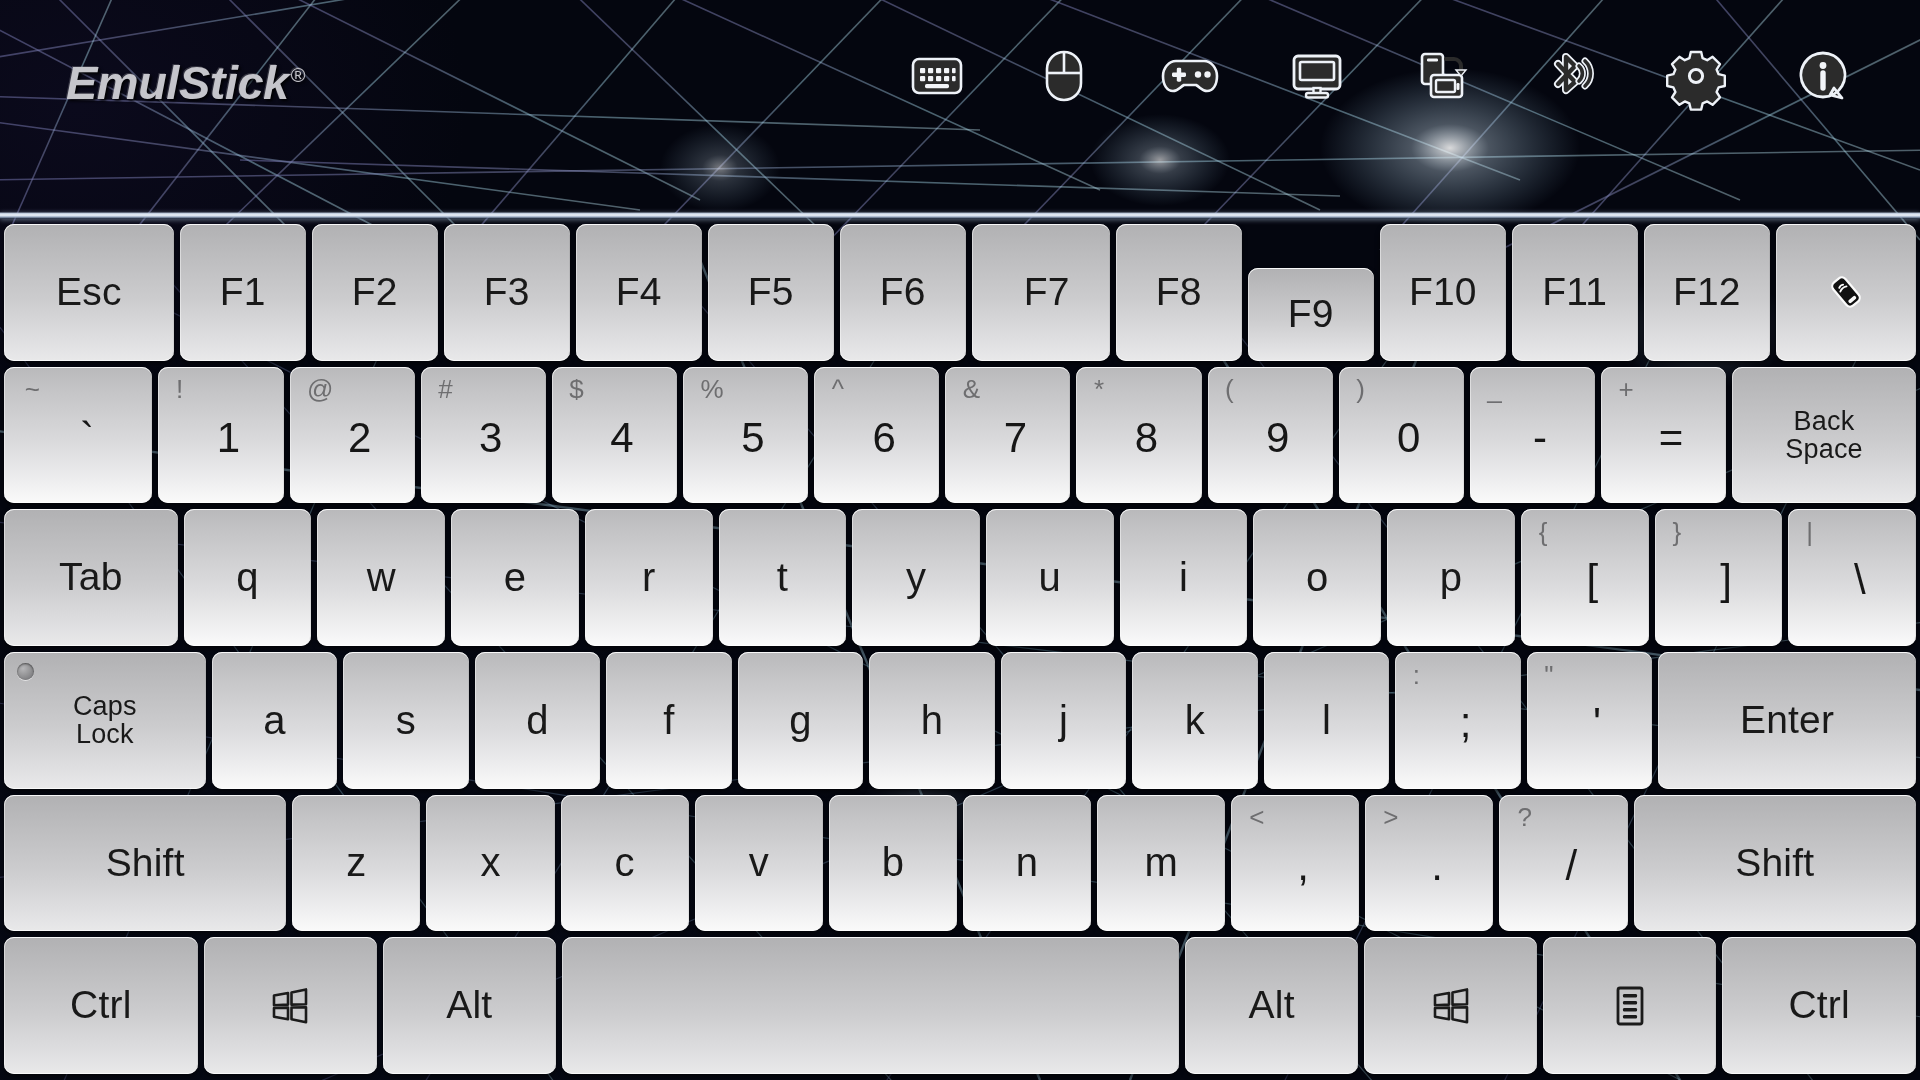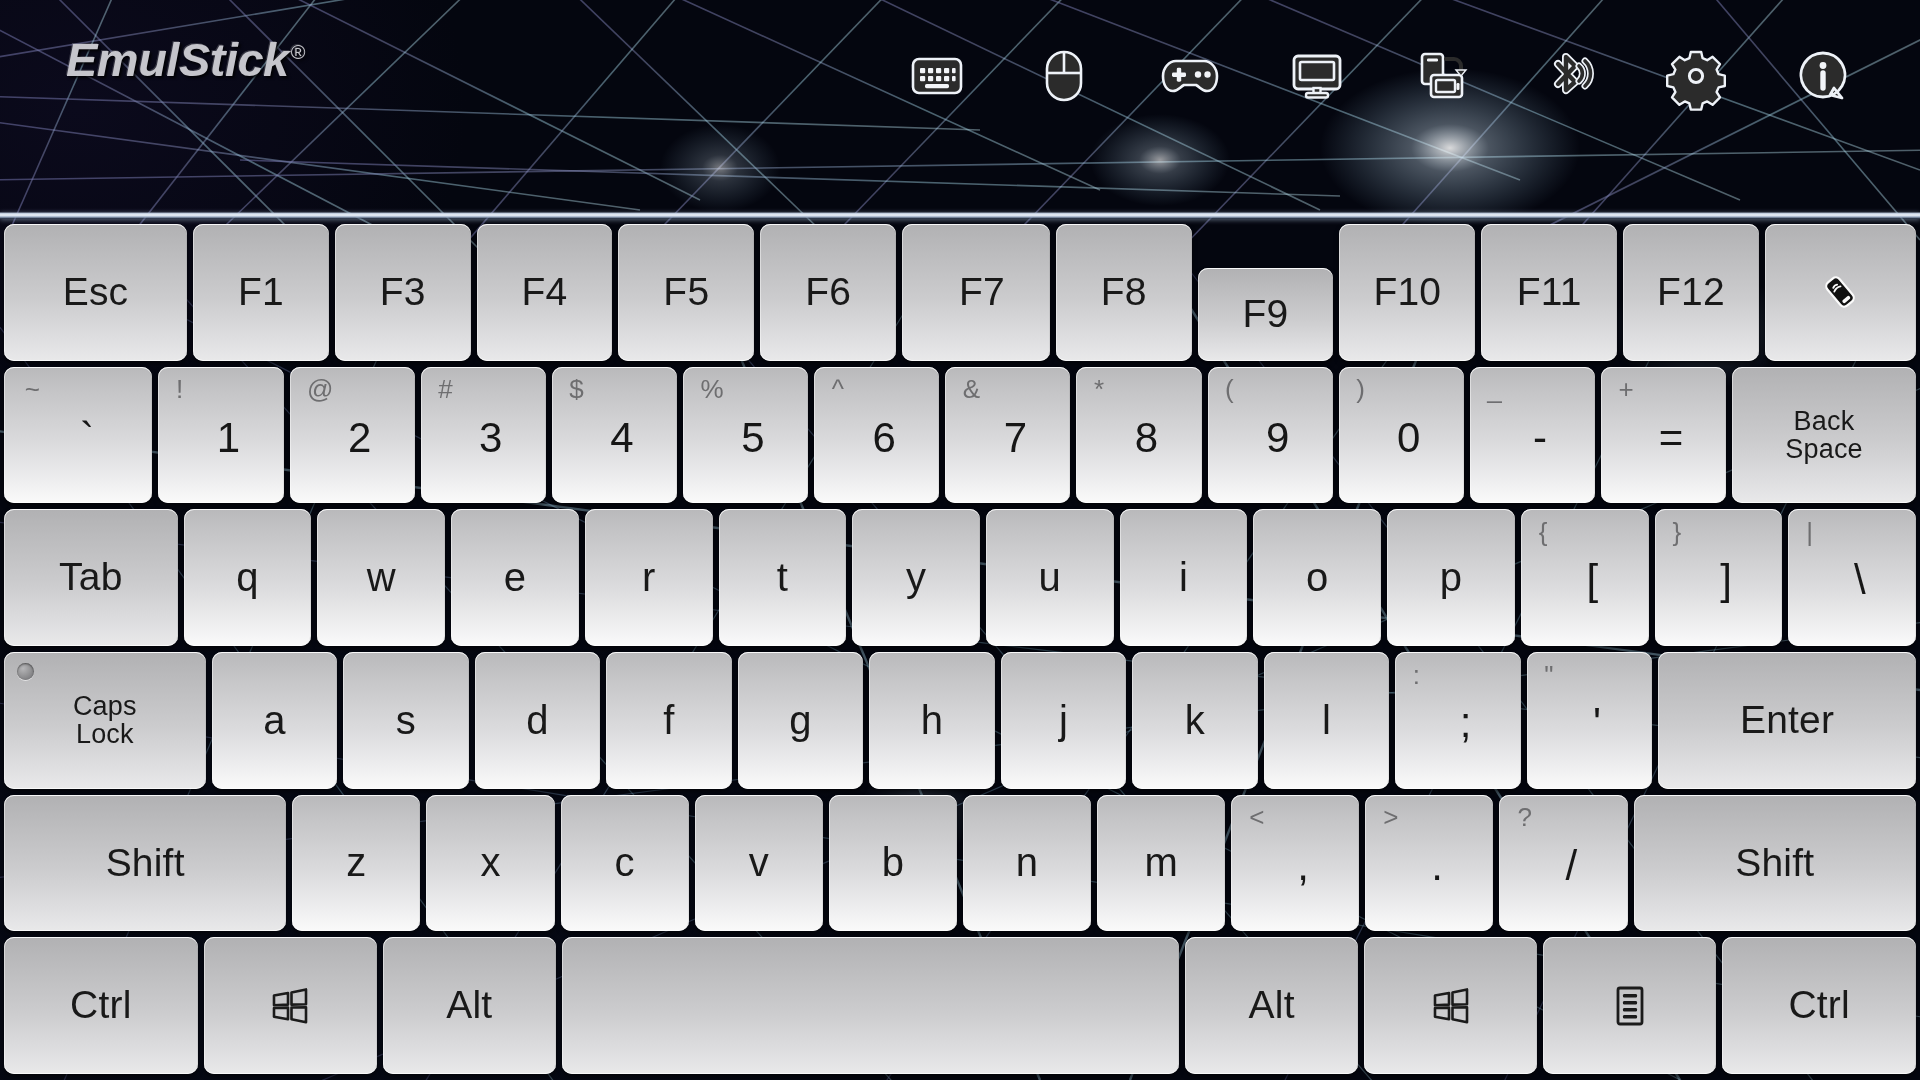--- a/index.html
+++ b/index.html
@@ -32,21 +32,21 @@
   }
   .bg-lines { position:absolute; inset:0; }
   .bg-lines svg { width:100%; height:100%; display:block; }
 
   
   .header {
     position:absolute; left:0; top:0;
     width:1920px; height:218px;
   }
   .logo {
-    position:absolute; left:66px; top:32px;
+    position:absolute; left:66px; top:55px;
     font-size:47px;
     font-weight:bold; font-style:italic;
     color:#c5c5cb;
     letter-spacing:-0.5px;
     text-shadow:2px 2px 3px rgba(0,0,0,.85), -1px -1px 0 rgba(255,255,255,.18);
     white-space:nowrap;
   }
   .logo .reg {
     font-size:20px;
     vertical-align:super;
@@ -353,20 +353,23 @@
 
   <div class="keyboard" id="keyboard">
       <div class="krow">
         <div class="key mod" style="flex-grow: 1.55;">
           <span class="lbl">Esc</span>
         </div>
         <div class="key mod" style="flex-grow: 1.15; align-items: center;">
           <span class="lbl">F1</span>
         </div>
         <div class="key mod" style="flex-grow: 1.15;">
+          <span class="lbl">F2</span>
+        </div>
+        <div class="key mod" style="flex-grow: 1.15;">
           <span class="lbl">F3</span>
         </div>
         <div class="key mod" style="flex-grow: 1.15;">
           <span class="lbl">F4</span>
         </div>
         <div class="key mod" style="flex-grow: 1.15;">
           <span class="lbl">F5</span>
         </div>
         <div class="key mod" style="flex-grow: 1.15;">
           <span class="lbl">F6</span>

